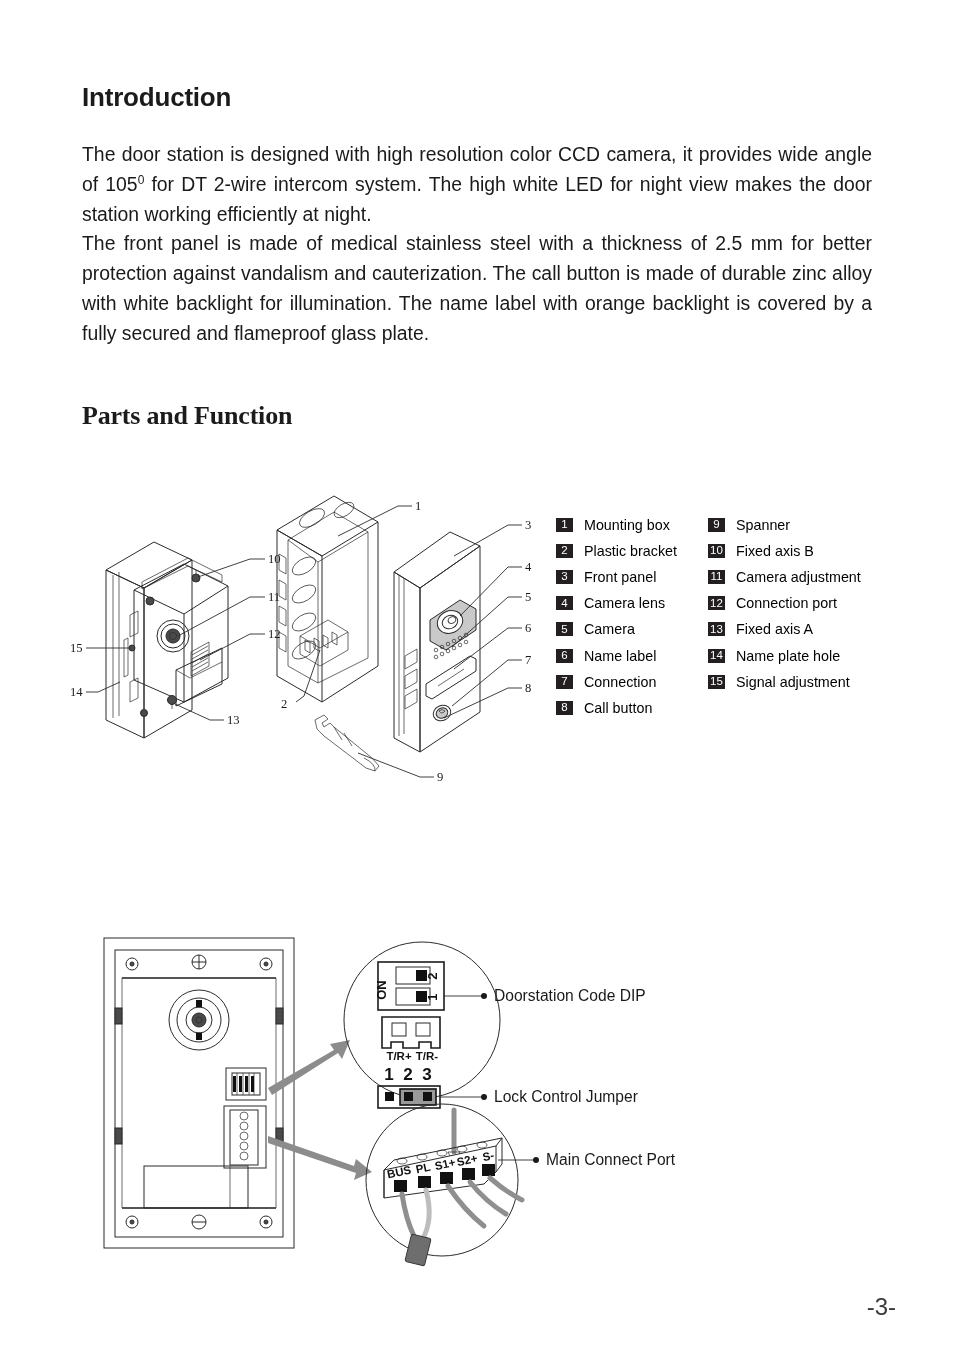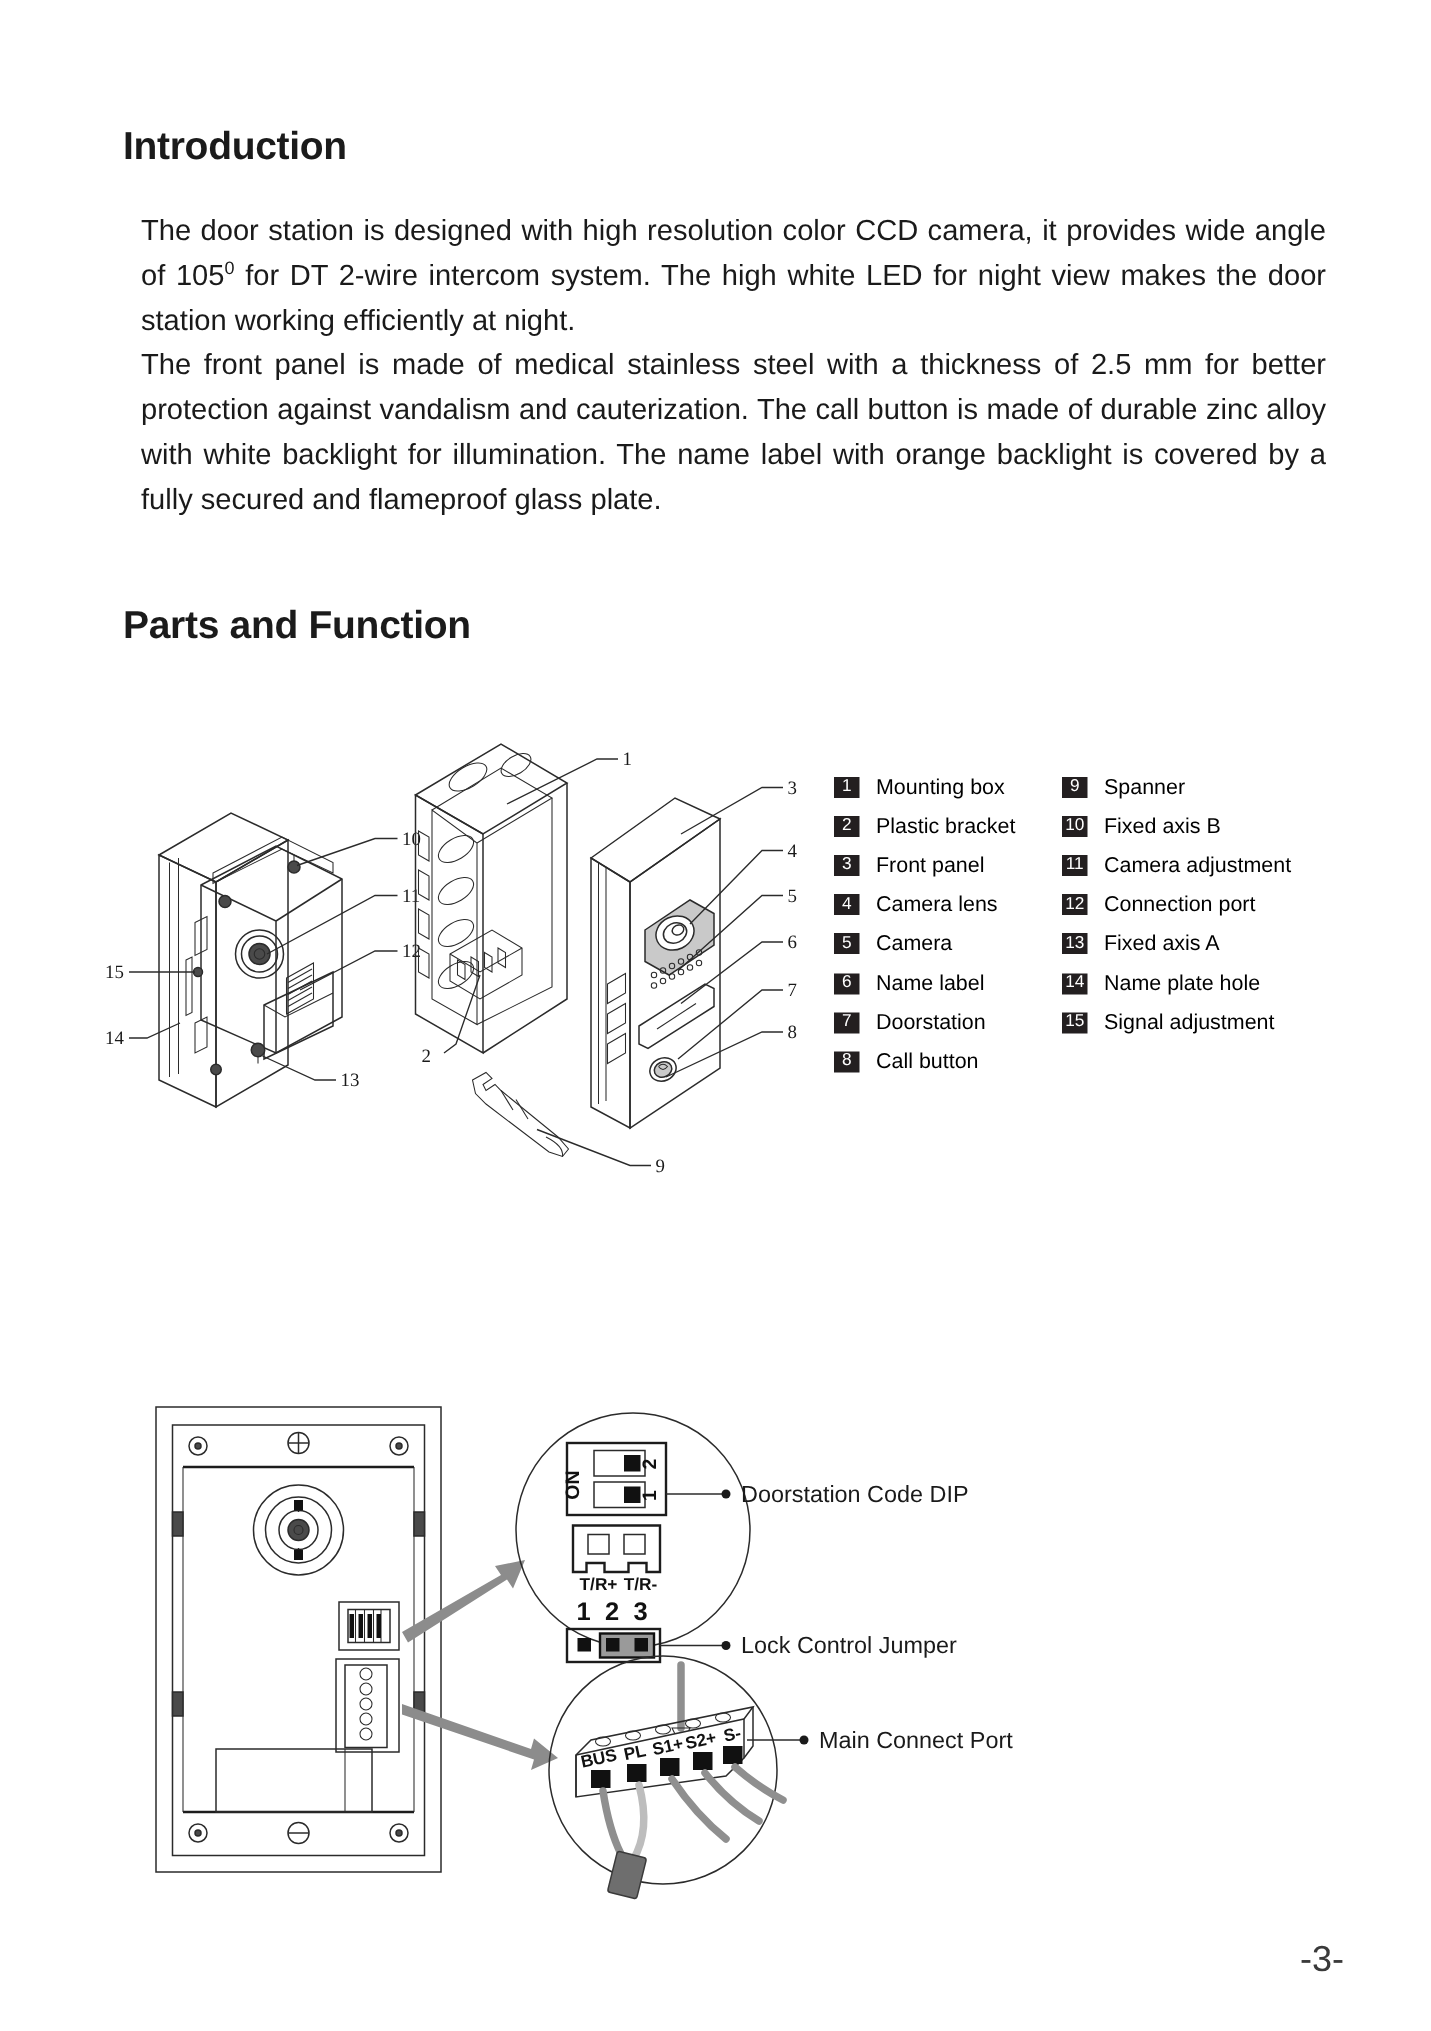--- a/index.html
+++ b/index.html
@@ -21,27 +21,27 @@
 
   
   .heading {
     position: absolute;
     font-size: 26px;
     font-weight: bold;
     letter-spacing: -0.2px;
     color: #1b1b1b;
   }
   #heading-introduction { left: 82px; top: 82px; }
-  #heading-parts        { left: 82px; top: 401px; }
+  #heading-parts        { left: 82px; top: 401px; font-family: Liberation Serif, serif; }
   #heading-terminal     { left: 82px; top: 851px; }
 
   
   .body-block {
     position: absolute;
-    left: 94px;
+    left: 82px;
     width: 790px;
     font-size: 19.4px;
     line-height: 30px;
     text-align: justify;
     text-justify: inter-word;
     color: #1a1a1a;
   }
   #intro-para-1 { top: 139px; }
   #intro-para-2 { top: 228px; }
   .body-block p { margin: 0; }
@@ -352,21 +352,21 @@
       <div class="legend-row">
         <span class="legend-num">5</span>
         <span class="legend-label">Camera</span>
       </div>
       <div class="legend-row">
         <span class="legend-num">6</span>
         <span class="legend-label">Name label</span>
       </div>
       <div class="legend-row">
         <span class="legend-num">7</span>
-        <span class="legend-label">Doorstation</span>
+        <span class="legend-label">Connection</span>
       </div>
       <div class="legend-row">
         <span class="legend-num">8</span>
         <span class="legend-label">Call button</span>
       </div>
     </div>
 
     <div class="legend-col" id="legend-col-2">
       <div class="legend-row">
         <span class="legend-num">9</span>

